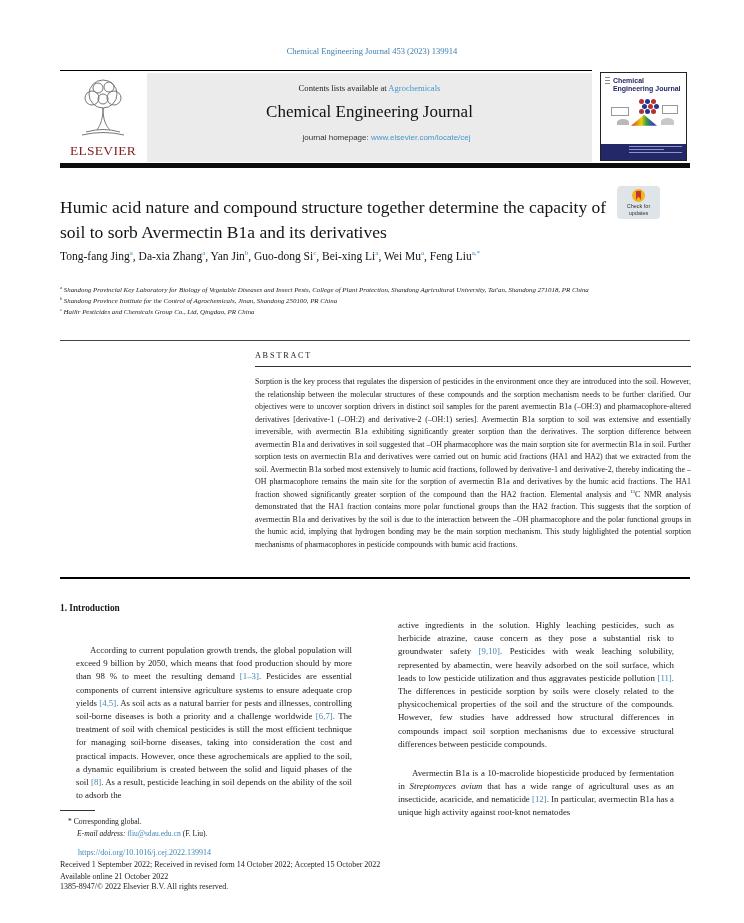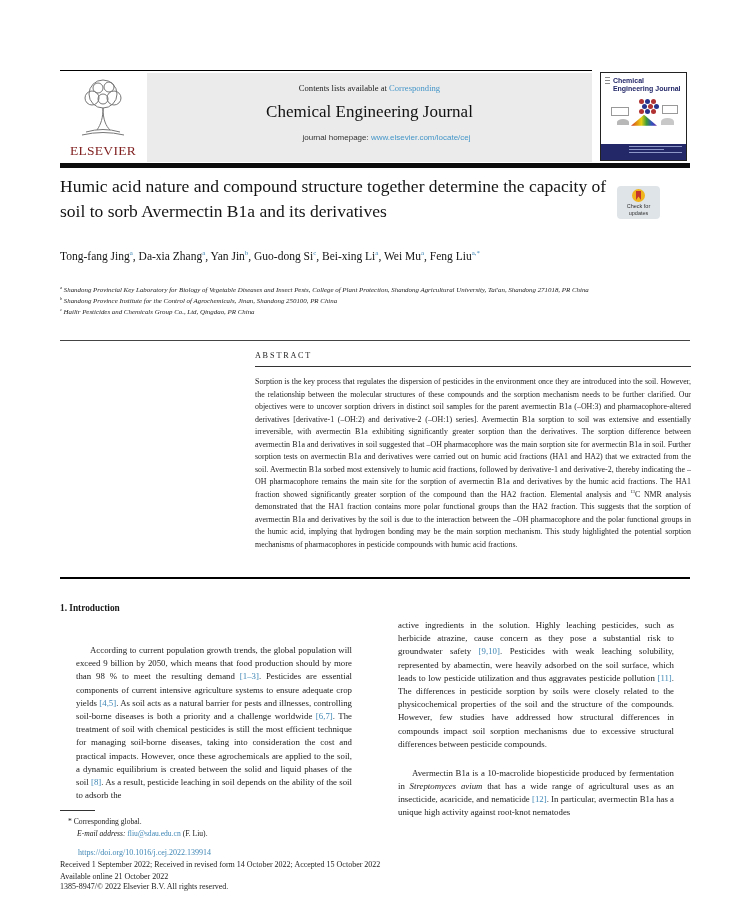--- a/index.html
+++ b/index.html
@@ -37,21 +37,21 @@
            background:linear-gradient(90deg,#d03030,#e08a10,#e8d012,#3a9a3a,#3050c0,#7030a0);
            clip-path:polygon(50% 0,100% 100%,0 100%);}
   .blobL{position:absolute;left:16px;top:26px;width:12px;height:6px;background:#b8b8b8;border-radius:50% 50% 0 0;}
   .blobR{position:absolute;right:12px;top:25px;width:13px;height:7px;background:#c8c8c8;border-radius:50% 50% 0 0;}
   .cover-band{position:absolute;bottom:0;left:0;width:100%;height:16px;background:#232868;}
   .band-line{height:1px;background:#8d97c8;margin:2px 4px 0 28px;}
   .band-line.short{margin-right:22px;}
 
   .bar{position:absolute;left:60px;top:163px;width:630px;height:5px;background:#0d0d0d;}
 
-  .title{position:absolute;left:60px;top:174px;width:548px;font-size:17.5px;line-height:1.42;color:#141414;}
+  .title{position:absolute;left:60px;top:195px;width:548px;font-size:17.5px;line-height:1.42;color:#141414;}
 
   .badge{position:absolute;left:617px;top:186px;width:43px;height:33px;background:#dfe4e8;
          border-radius:4px;cursor:pointer;}
   .badge-circ{width:13px;height:13px;background:#f0b41c;border-radius:50%;margin:3px auto 1px;position:relative;}
   .badge-bm{position:absolute;left:4px;top:2px;width:5px;height:9px;background:#c5342b;
             clip-path:polygon(0 0,100% 0,100% 100%,50% 62%,0 100%);}
   .badge-txt{font-size:5.5px;line-height:1.2;text-align:center;color:#333;
              font-family:"Liberation Sans",sans-serif;}
 
   .authors{position:absolute;left:60px;top:250px;width:620px;font-size:11.5px;color:#141414;}
@@ -92,20 +92,21 @@
   .doi{position:absolute;left:44px;top:848px;font-size:8px;margin-left:34px;}
   .meta1{position:absolute;left:60px;top:860px;font-size:8px;}
   .meta2{position:absolute;left:60px;top:872px;font-size:8px;}
   .meta3{position:absolute;left:60px;top:882px;font-size:8px;}
 </style>
 </head>
 <body>
 
 <div class="page">
 
+  <div class="citation">Chemical Engineering Journal 453 (2023) 139914</div>
 
   <div class="hr-thin"></div>
 
   <div class="logo">
     <svg width="62" height="64" viewBox="0 0 62 64">
       <g fill="none" stroke="#777" stroke-width="1">
         <circle cx="31" cy="20" r="14"></circle>
         <circle cx="20" cy="24" r="7"></circle>
         <circle cx="42" cy="24" r="7"></circle>
         <circle cx="26" cy="14" r="5"></circle>
@@ -113,21 +114,21 @@
         <circle cx="31" cy="25" r="5"></circle>
         <path d="M31 34 C31 44 29 50 25 56 M31 34 C31 46 34 52 38 56"></path>
         <path d="M14 58 Q31 53 48 58"></path>
         <path d="M10 61 Q31 56 52 61"></path>
       </g>
     </svg>
     <div class="logo-els">ELSEVIER</div>
   </div>
 
   <div class="banner">
-    <div class="banner-l1"><span>Contents lists available at </span><span class="lk">Corresponding</span></div>
+    <div class="banner-l1"><span>Contents lists available at </span><span class="lk">Agrochemicals</span></div>
     <div class="banner-jt">Chemical Engineering Journal</div>
     <div class="banner-l3"><span>journal homepage: </span><span class="lk">www.elsevier.com/locate/cej</span></div>
   </div>
 
   <div class="cover">
     <div class="cover-head">
       <div class="cover-mini"></div>
       <div class="cover-title">Chemical Engineering Journal</div>
     </div>
     <div class="cover-art">

